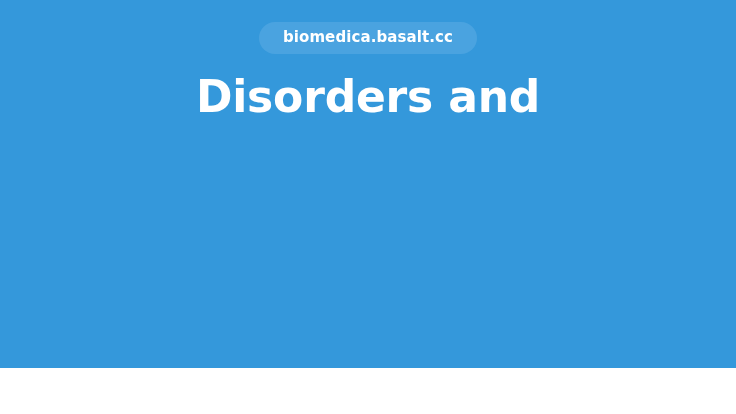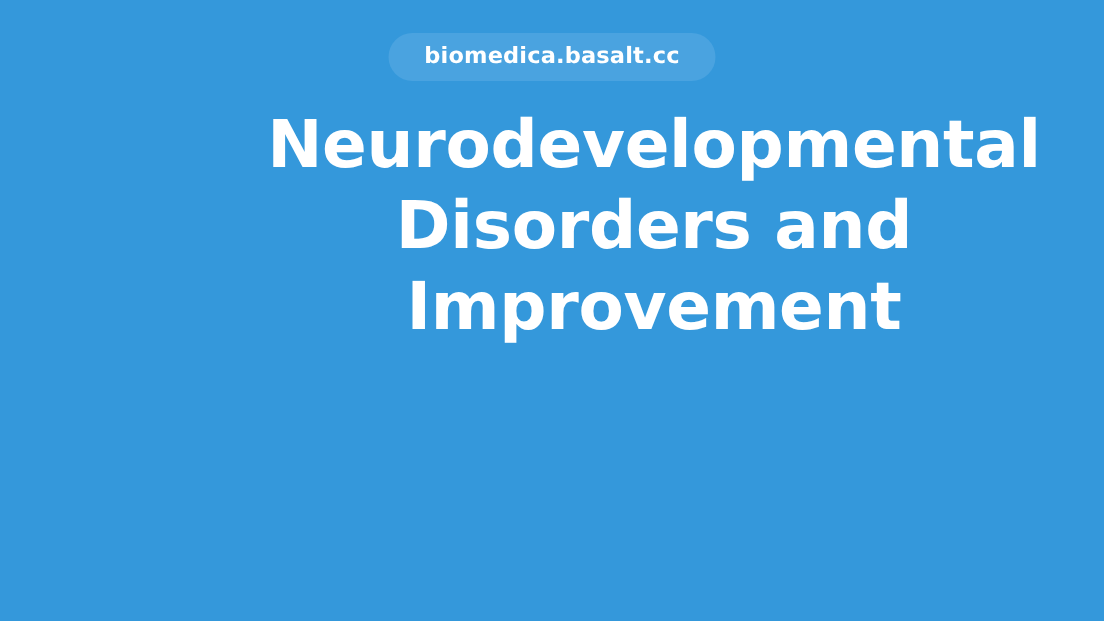--- a/index.html
+++ b/index.html
@@ -8,26 +8,26 @@
   }
   body {
     width: 736px;
     height: 414px;
     overflow: hidden;
     font-family: "DejaVu Sans", "Liberation Sans", sans-serif;
   }
   #poster {
     position: relative;
     width: 736px;
-    height: 414px;
+    height: 368px;
     background: #3498db;
     box-sizing: border-box;
     display: flex;
     flex-direction: column;
-    align-items: flex-end;
+    align-items: center;
   }
   #badge-row {
     margin-top: 22px;
     display: flex;
     justify-content: center;
     width: 100%;
   }
   #site-badge {
     display: inline-block;
     background: #4aa3e0;
@@ -64,19 +64,17 @@
 <body>
 
 <div id="poster">
 
   <div id="badge-row">
     <span id="site-badge">biomedica.basalt.cc</span>
   </div>
 
   <div id="title-block">
     <h1 id="poster-title">
-      <span class="title-line">Neurodevelopmental</span>
       <span class="title-line">Disorders and</span>
-      <span class="title-line">Improvement</span>
     </h1>
   </div>
 
 </div>
 
 </body></html>

